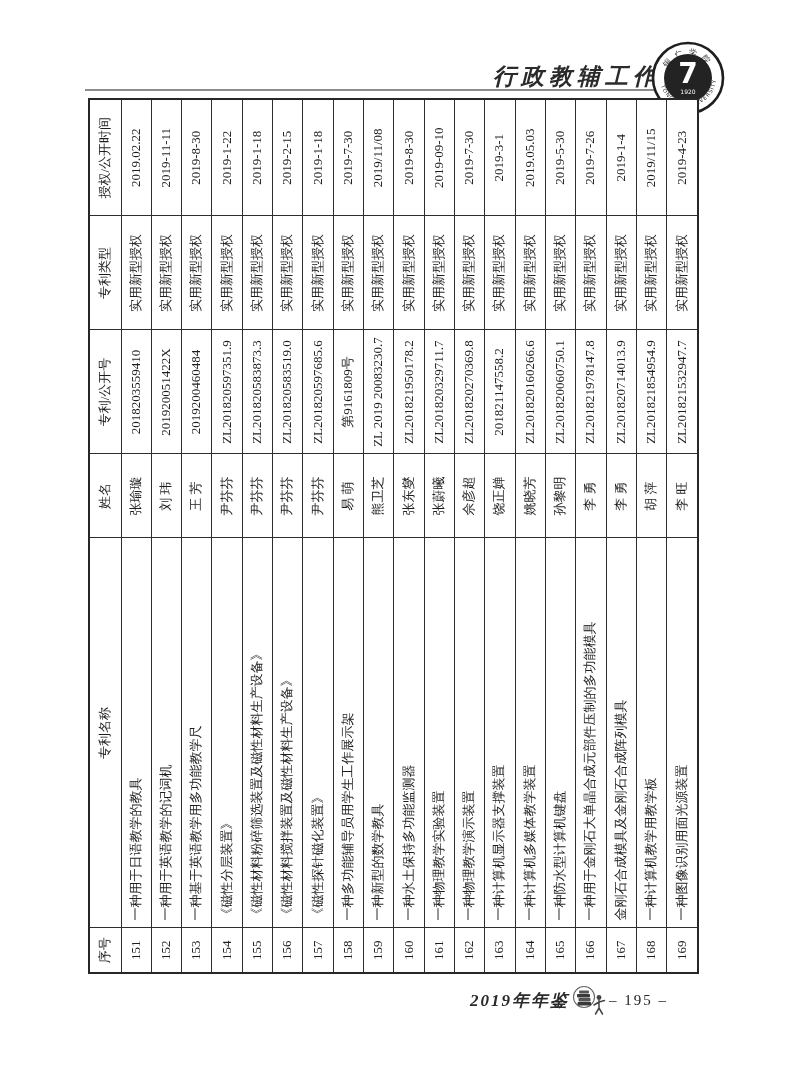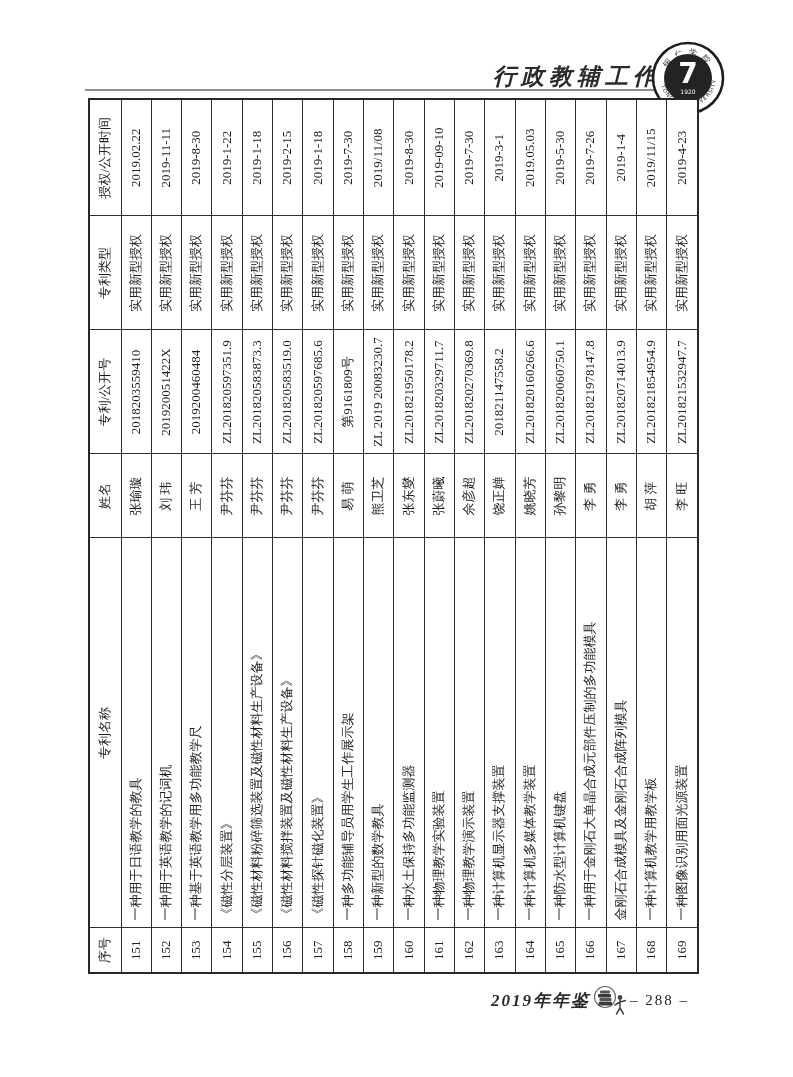--- a/index.html
+++ b/index.html
@@ -34,21 +34,21 @@
     font-size:13px;font-weight:normal;line-height:1.15;
     text-align:center;vertical-align:middle;color:#1d1d1d;
     overflow:hidden;white-space:nowrap;
   }
   table.logical thead tr{height:32px;}
   table.logical td.c-title{text-align:left;padding-left:7px;}
   table.logical td.c-num{font-size:13px;}
   
   .footer{
     position:absolute;left:470px;top:982px;width:240px;height:36px;
-    display:flex;align-items:center;justify-content:center;
+    display:flex;align-items:center;justify-content:flex-start;
   }
   .yearbook{
     font-size:17px;font-weight:bold;font-style:italic;letter-spacing:2px;
     color:#2a2a2a;
   }
   .pageno{font-size:15px;letter-spacing:2px;color:#222;}
   .footer-doodle{width:40px;height:32px;flex:0 0 auto;}
 </style>
 </head>
 <body>
@@ -256,16 +256,16 @@
     <span class="yearbook">2019年年鉴</span>
     <svg class="footer-doodle" viewBox="0 0 40 32">
       <circle cx="15" cy="13" r="10.5" fill="none" stroke="#666" stroke-width="1.1"></circle>
       <rect x="8" y="10" width="13" height="3.4" rx="0.8" fill="#3a3a3a"></rect>
       <rect x="9.5" y="14" width="12" height="3.4" rx="0.8" fill="#555"></rect>
       <rect x="8.6" y="18" width="13.5" height="3.6" rx="0.8" fill="#3a3a3a"></rect>
       <rect x="10" y="6.4" width="10" height="3" rx="0.8" fill="#555"></rect>
       <circle cx="30" cy="13.5" r="2.4" fill="#444"></circle>
       <path d="M30 16 L30 24 M30 18 L25 21 M30 18 L35.5 16.5 M30 24 L26.5 30 M30 24 L33.5 30" stroke="#444" stroke-width="1.5" fill="none" stroke-linecap="round"></path>
     </svg>
-    <span class="pageno">– 288 –</span>
+    <span class="pageno">– 195 –</span>
   </div>
 
 </div>
 
 </body></html>

